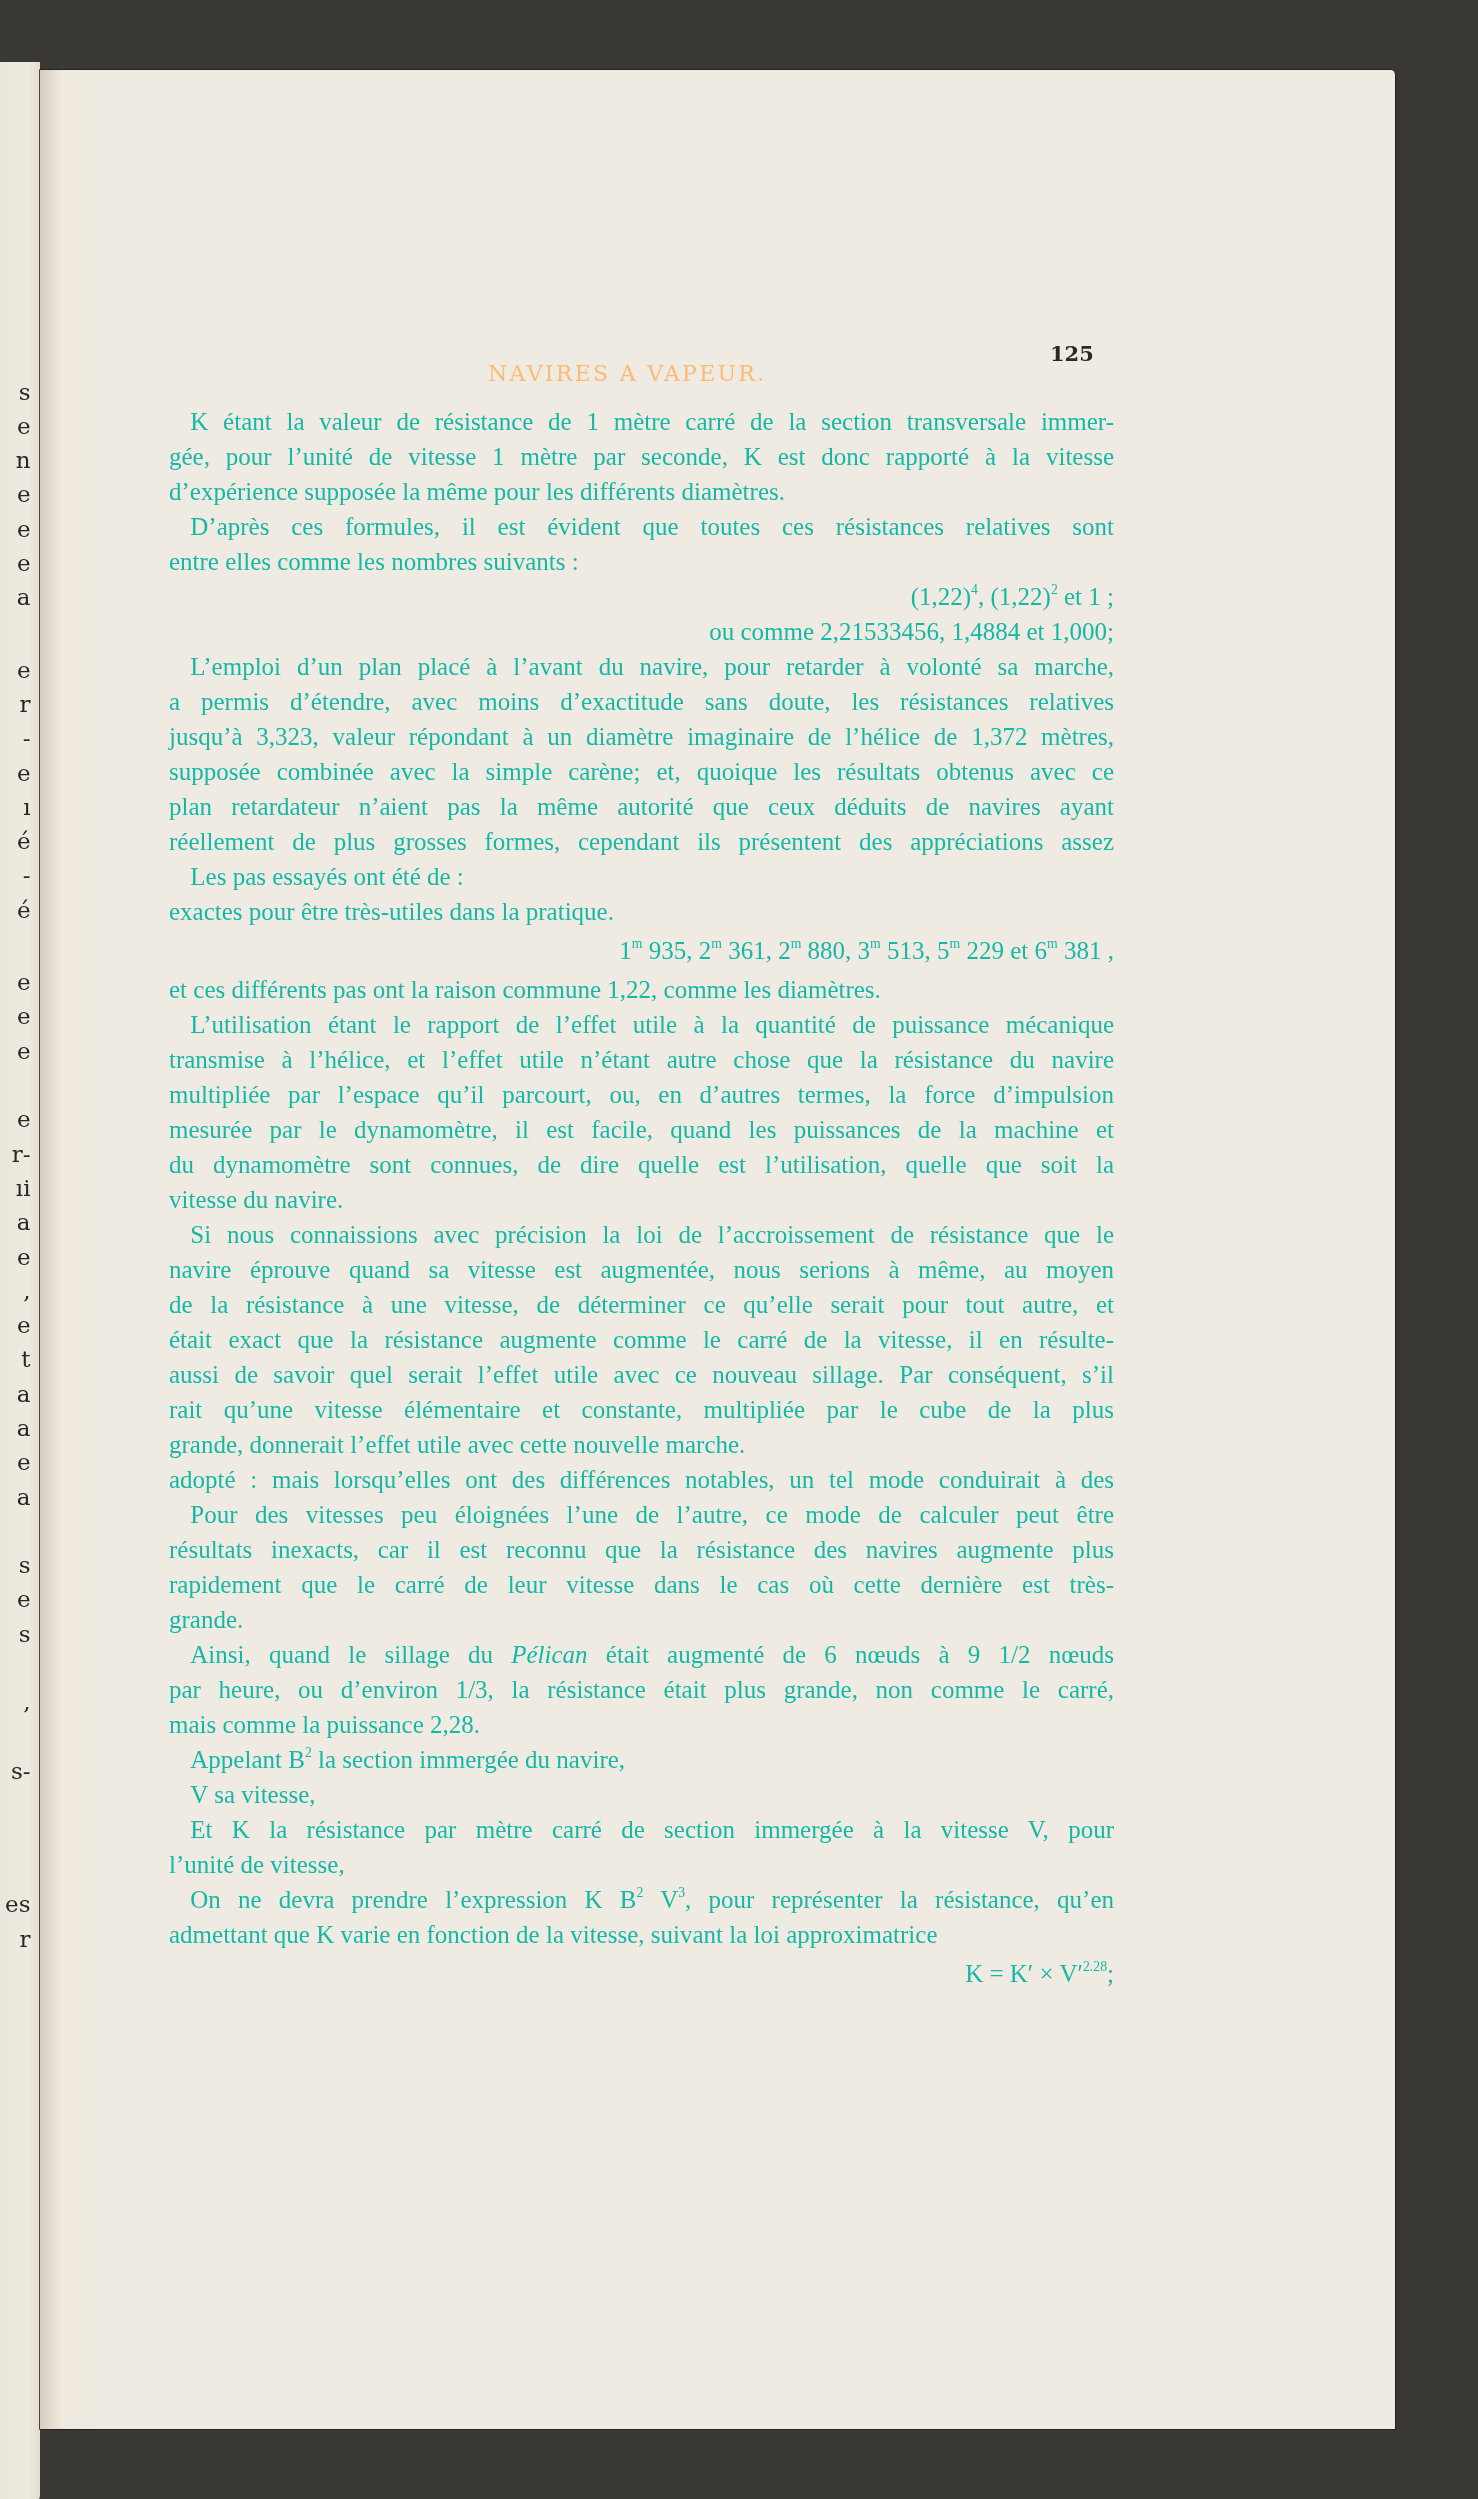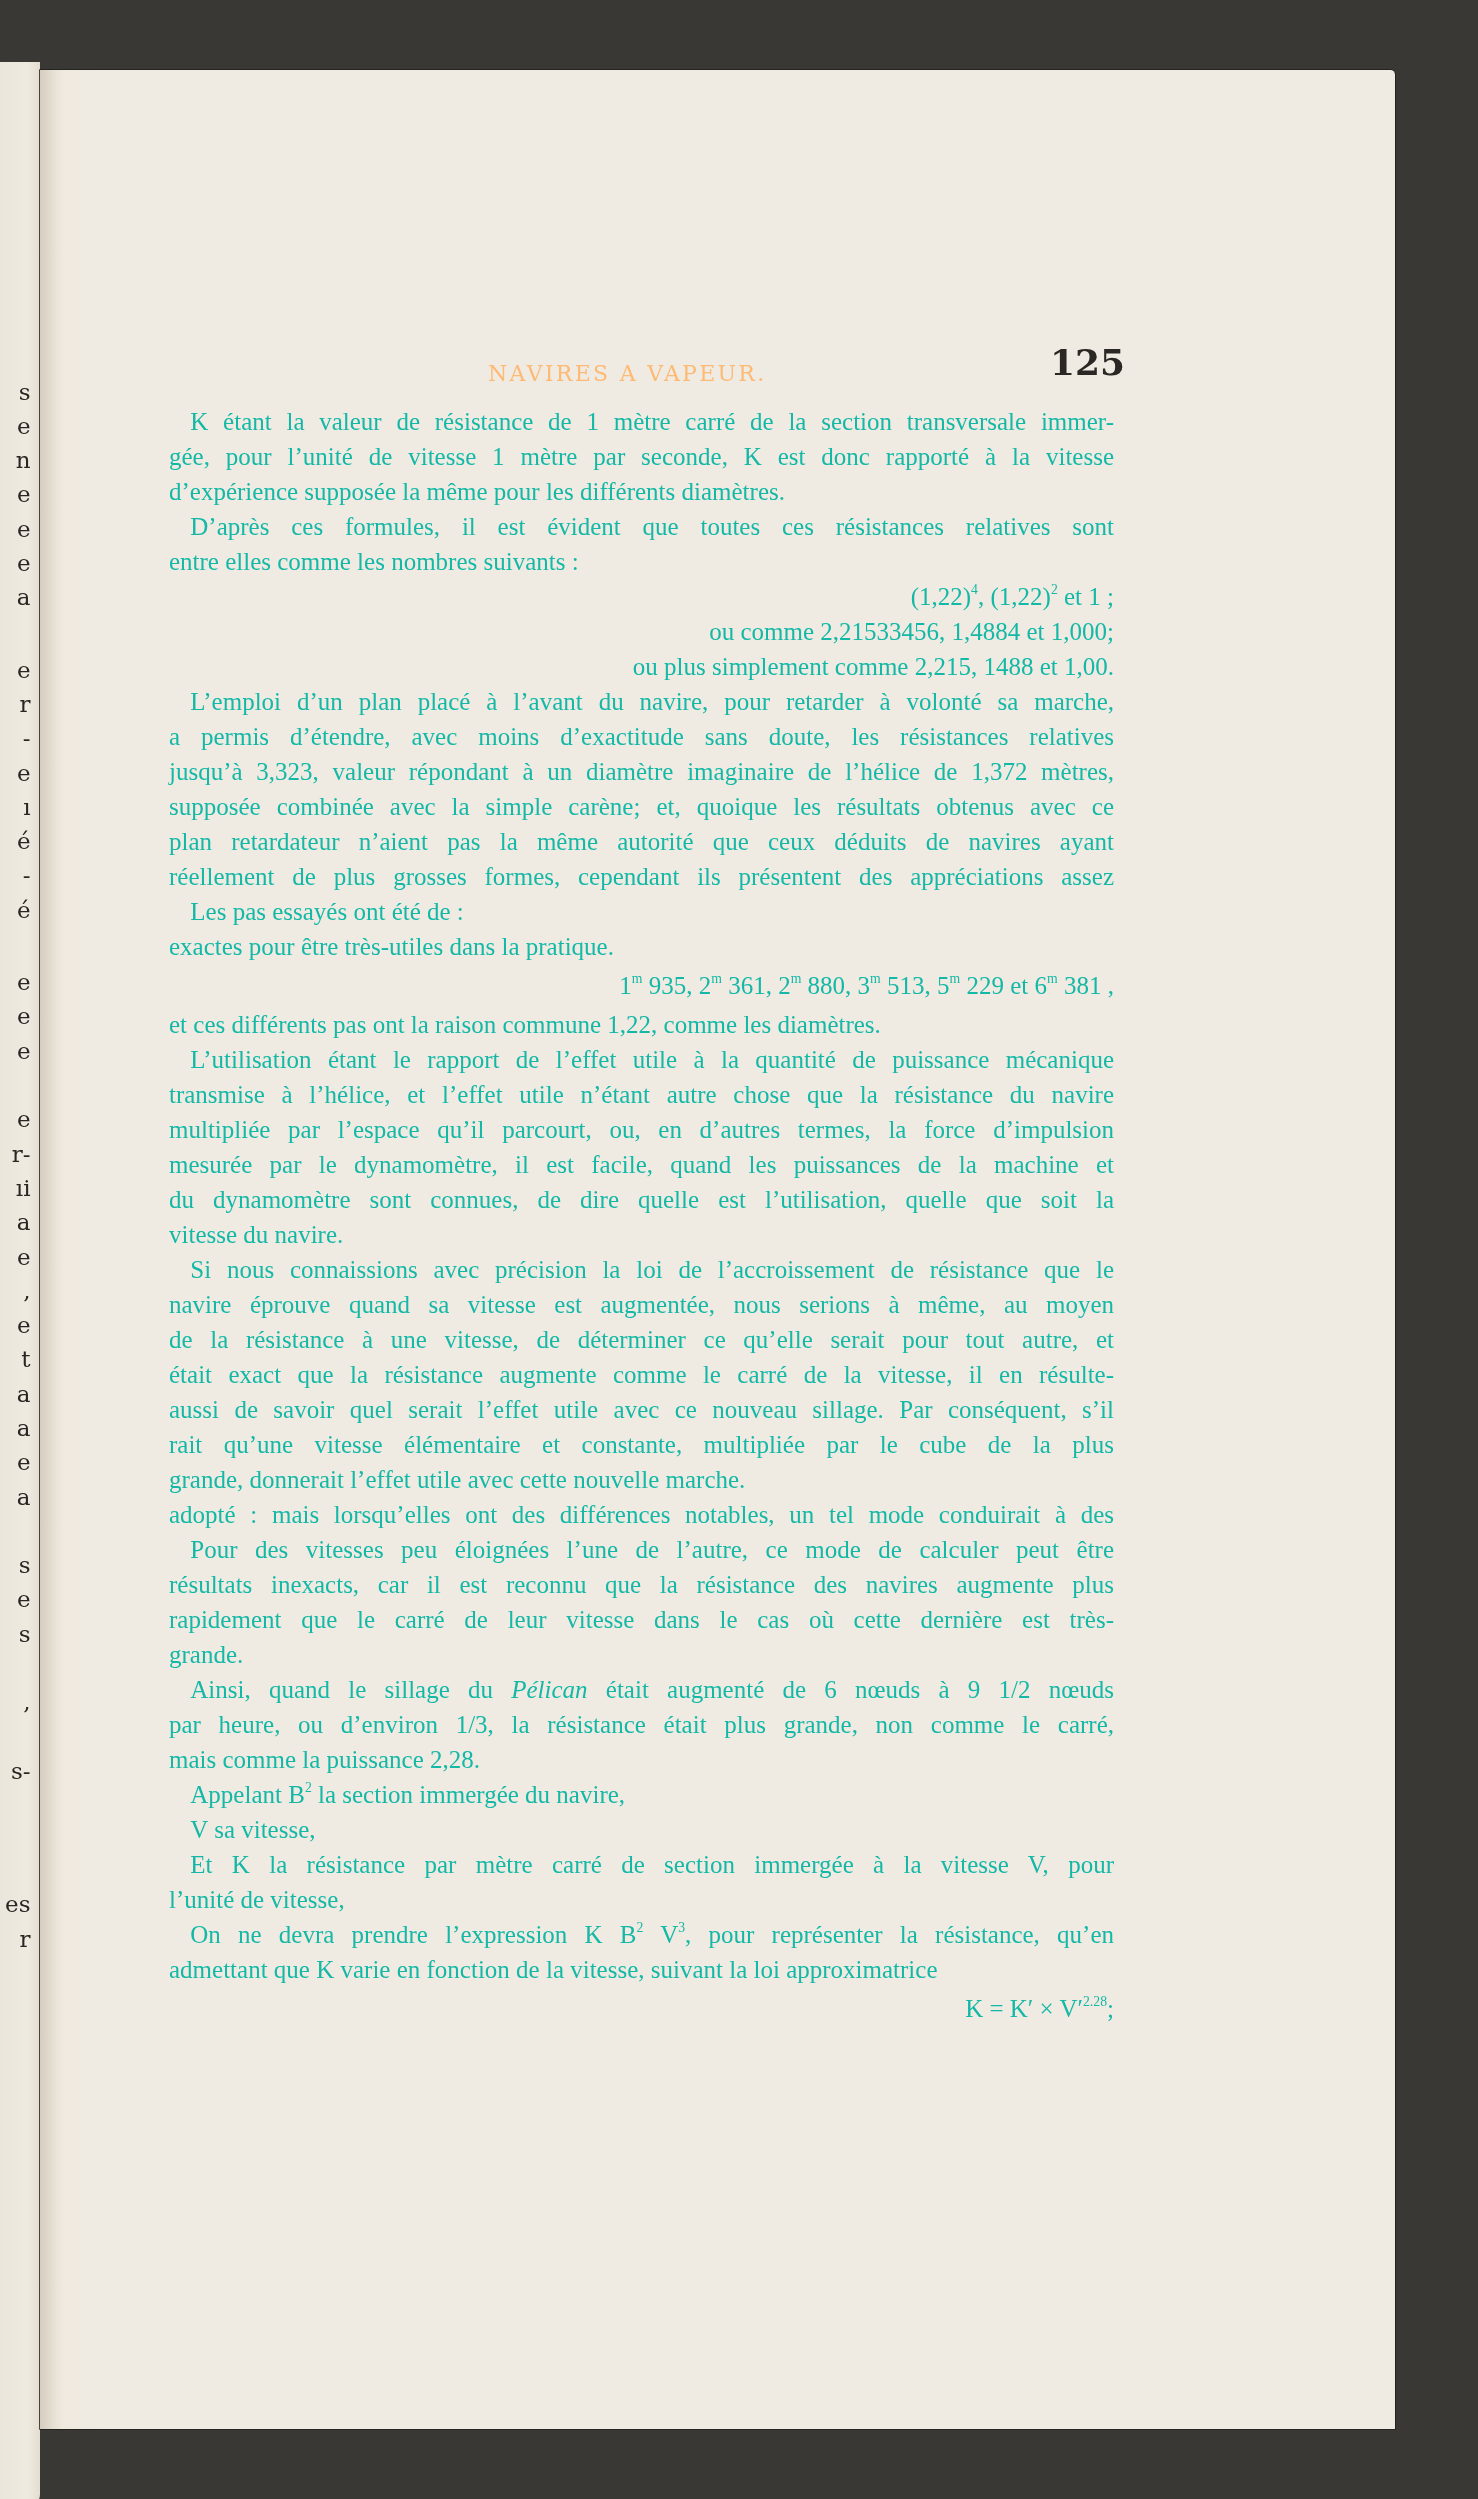--- a/index.html
+++ b/index.html
@@ -29,21 +29,21 @@
     position:absolute; left:40px; top:70px; width:23px; height:2359px;
     background:linear-gradient(to right, rgba(180,170,150,0.35), rgba(200,190,170,0.0));
   }
   .running-head {
     position:absolute; left:488px; top:361px;
     font-family:"DejaVu Serif", serif; font-weight:normal; font-size:22px;
     letter-spacing:2.3px; color:#fdba74;
   }
   .page-number {
     position:absolute; left:1050px; top:341px;
-    font-family:"DejaVu Serif", serif; font-weight:bold; font-size:36px; color:#2b2724;
+    font-family:"DejaVu Serif", serif; font-weight:bold; font-size:21px; color:#2b2724;
   }
   .text {
     position:absolute; left:169px; width:945px;
     font-size:25px; line-height:35px; color:#14b8a6;
   }
   .line { display:block; height:35px; white-space:nowrap; text-align:justify; text-align-last:justify; overflow:visible; }
   .line.last { text-align-last:left; }
   .line.indent { padding-left:21.3px; }
   .center { display:block; text-align:right; white-space:nowrap; height:35px; }
   .formula { display:block; white-space:nowrap; height:38px; }
@@ -107,21 +107,20 @@
   <span class="line">gée, pour l’unité de vitesse 1 mètre par seconde, K est donc rapporté à la vitesse</span>
   <span class="line last">d’expérience supposée la même pour les différents diamètres.</span>
 
   <span class="line indent">D’après ces formules, il est évident que toutes ces résistances relatives sont</span>
   <span class="line last">entre elles comme les nombres suivants :</span>
 
   <span class="center" style="padding-left:46px;">
     <span>(1,22)</span><sup>4</sup><span>, </span><span>(1,22)</span><sup>2</sup><span> et 1 ;</span>
   </span>
   <span class="center">ou comme 2,21533456, 1,4884 et 1,000;</span>
-  <span class="center">ou plus simplement comme 2,215, 1488 et 1,00.</span>
 
   <span class="line indent">L’emploi d’un plan placé à l’avant du navire, pour retarder à volonté sa marche,</span>
   <span class="line">a permis d’étendre, avec moins d’exactitude sans doute, les résistances relatives</span>
   <span class="line">jusqu’à 3,323, valeur répondant à un diamètre imaginaire de l’hélice de 1,372 mètres,</span>
   <span class="line">supposée combinée avec la simple carène; et, quoique les résultats obtenus avec ce</span>
   <span class="line">plan retardateur n’aient pas la même autorité que ceux déduits de navires ayant</span>
   <span class="line">réellement de plus grosses formes, cependant ils présentent des appréciations assez</span>
   <span class="line last indent">Les pas essayés ont été de :</span>
 
   <span class="line last">exactes pour être très-utiles dans la pratique.</span>

